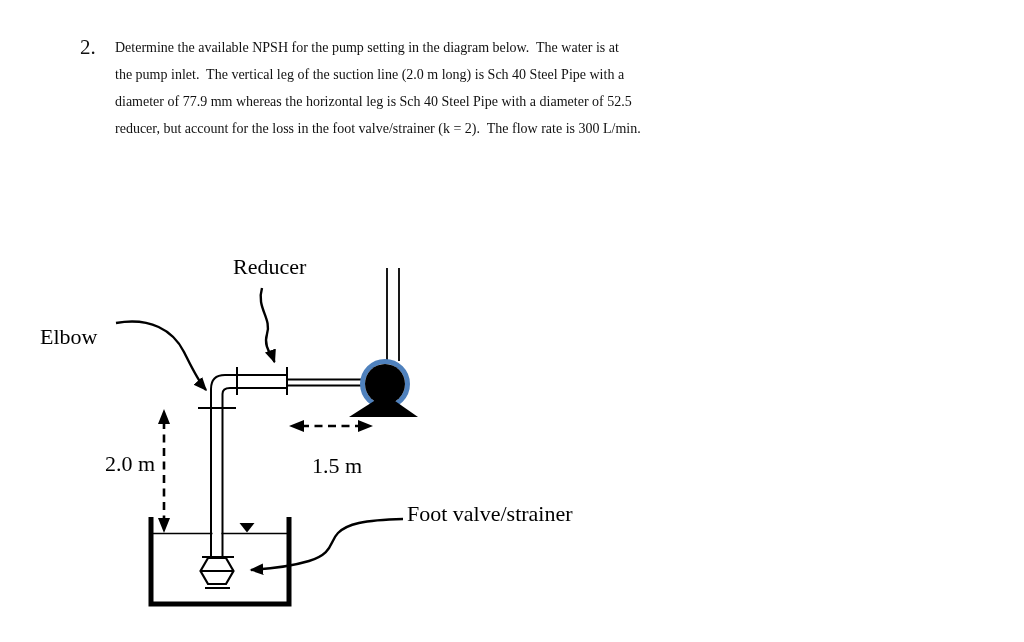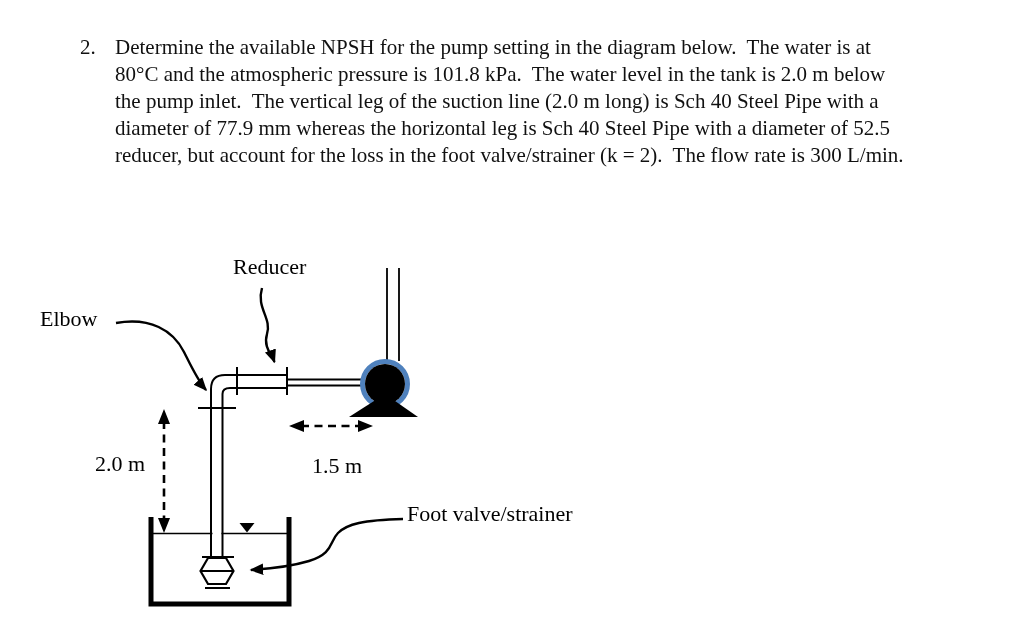--- a/index.html
+++ b/index.html
@@ -14,49 +14,48 @@
   
   #problem{
     position:absolute;left:80px;top:34px;
     display:flex;align-items:flex-start;
   }
   #problem .num{
     width:35px;flex:0 0 35px;
     font-size:21px;line-height:27px;
   }
   #problem .lines div{
-    font-size:21px;line-height:27px;
+    font-size:14px;line-height:27px;
     white-space:pre;
   }
   
   .dlabel{
     position:absolute;
     font-size:22px;line-height:19px;
     color:#000;white-space:pre;
   }
   #lab-reducer  {left:233px;top:257px;}
-  #lab-elbow    {left:40px; top:309px;}
-  #lab-2m       {left:95px;top:454px;}
+  #lab-elbow    {left:40px; top:327px;}
+  #lab-2m       {left:105px;top:454px;}
   #lab-15m      {left:312px;top:440px;margin-top:16px;}
   #lab-footvalve{left:407px;top:504px;}
   
   #diagram-svg{position:absolute;left:0;top:0;}
   .ln{stroke:#000;fill:none;}
   .fillblk{fill:#000;stroke:none;}
 </style>
 </head>
 <body>
 
 <div id="page">
 
   <div id="problem">
     <div class="num">2.</div>
     <div class="lines">
       <div>Determine the available NPSH for the pump setting in the diagram below.  The water is at</div>
-      <div>80°C and the atmospheric pressure is 101.8 kPa.  The water level in the tank is 2.0 m below</div>
       <div>the pump inlet.  The vertical leg of the suction line (2.0 m long) is Sch 40 Steel Pipe with a</div>
       <div>diameter of 77.9 mm whereas the horizontal leg is Sch 40 Steel Pipe with a diameter of 52.5</div>
       <div>reducer, but account for the loss in the foot valve/strainer (k = 2).  The flow rate is 300 L/min.</div>
     </div>
   </div>
 
   <svg id="diagram-svg" width="1024" height="642" viewBox="0 0 1024 642">
     <defs>
       <marker id="arr" viewBox="0 0 10 10" refX="8.5" refY="5" markerWidth="6" markerHeight="6" orient="auto">
         <path d="M0,1 L9.5,5 L0,9 Z" fill="#000"></path>

